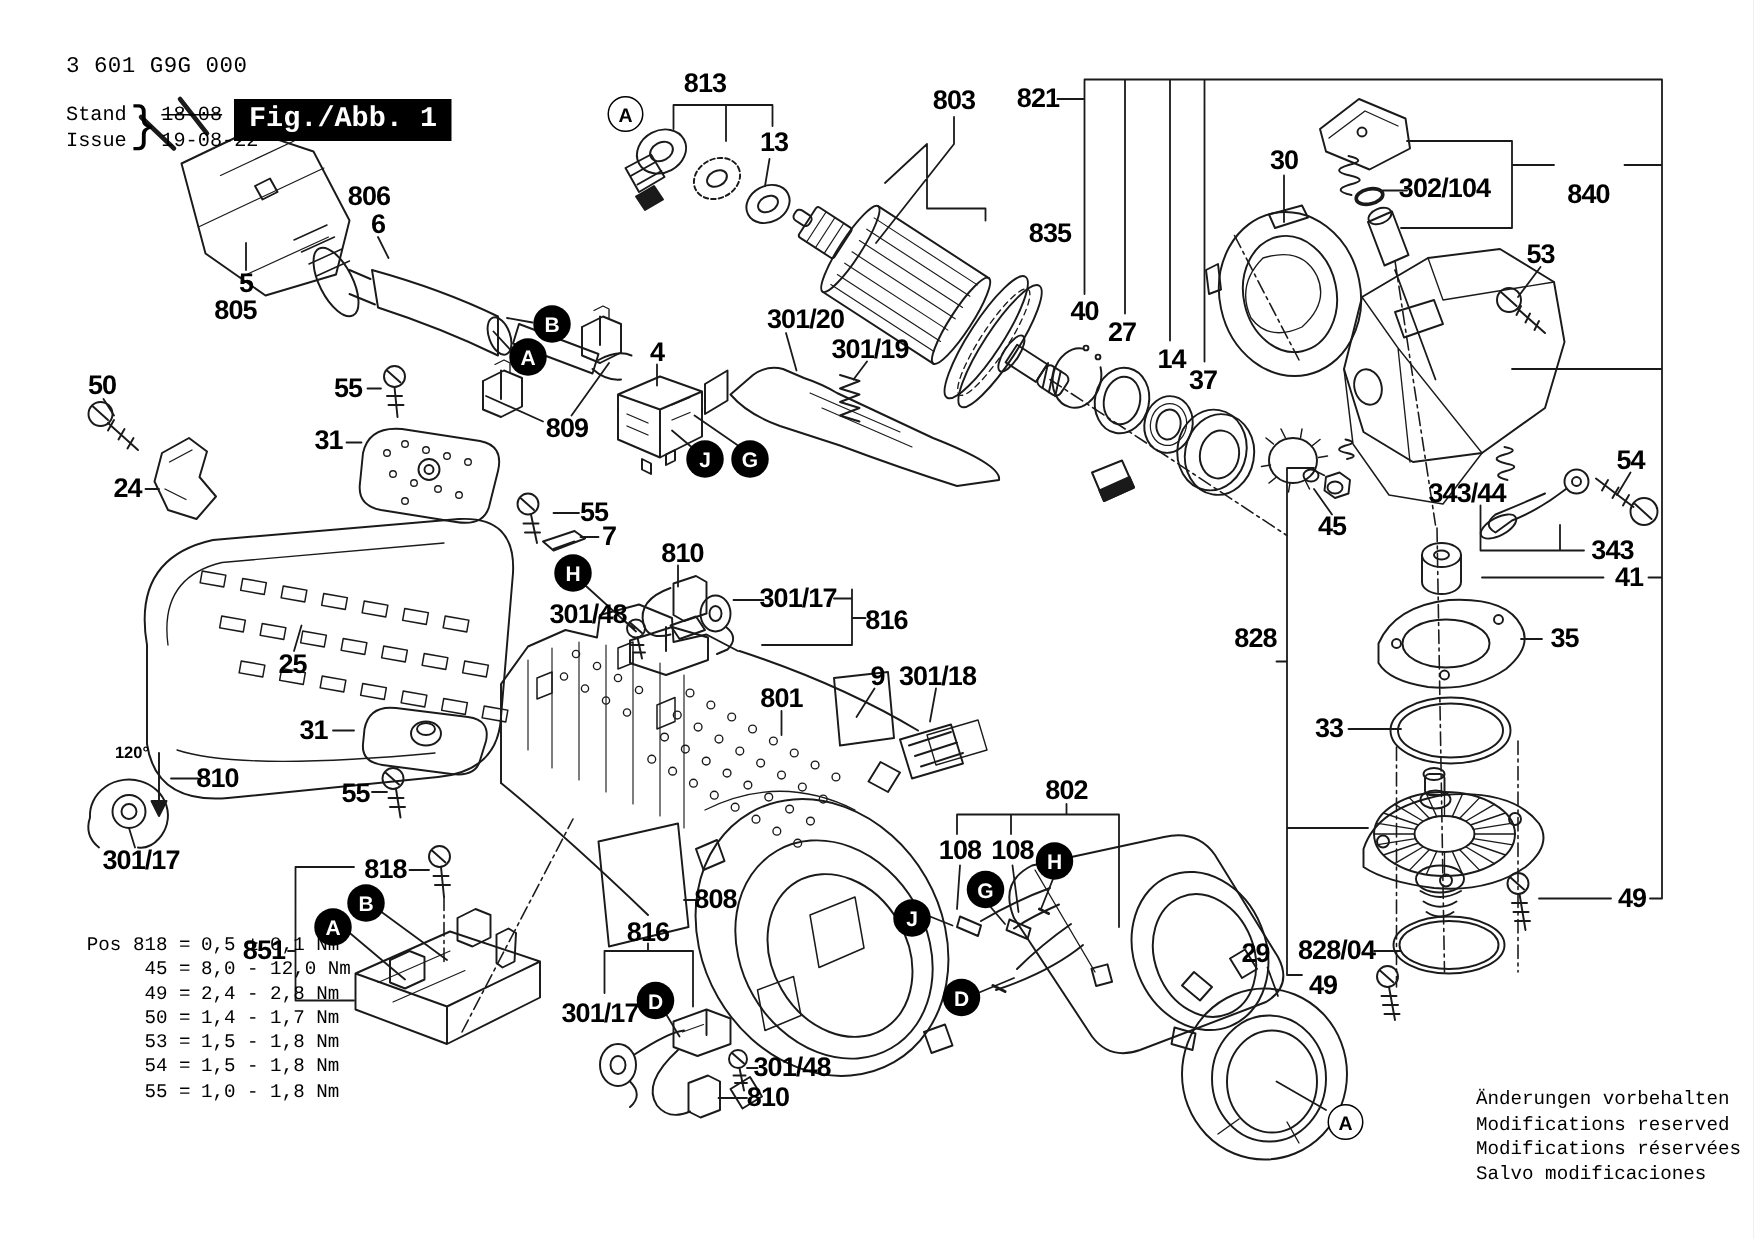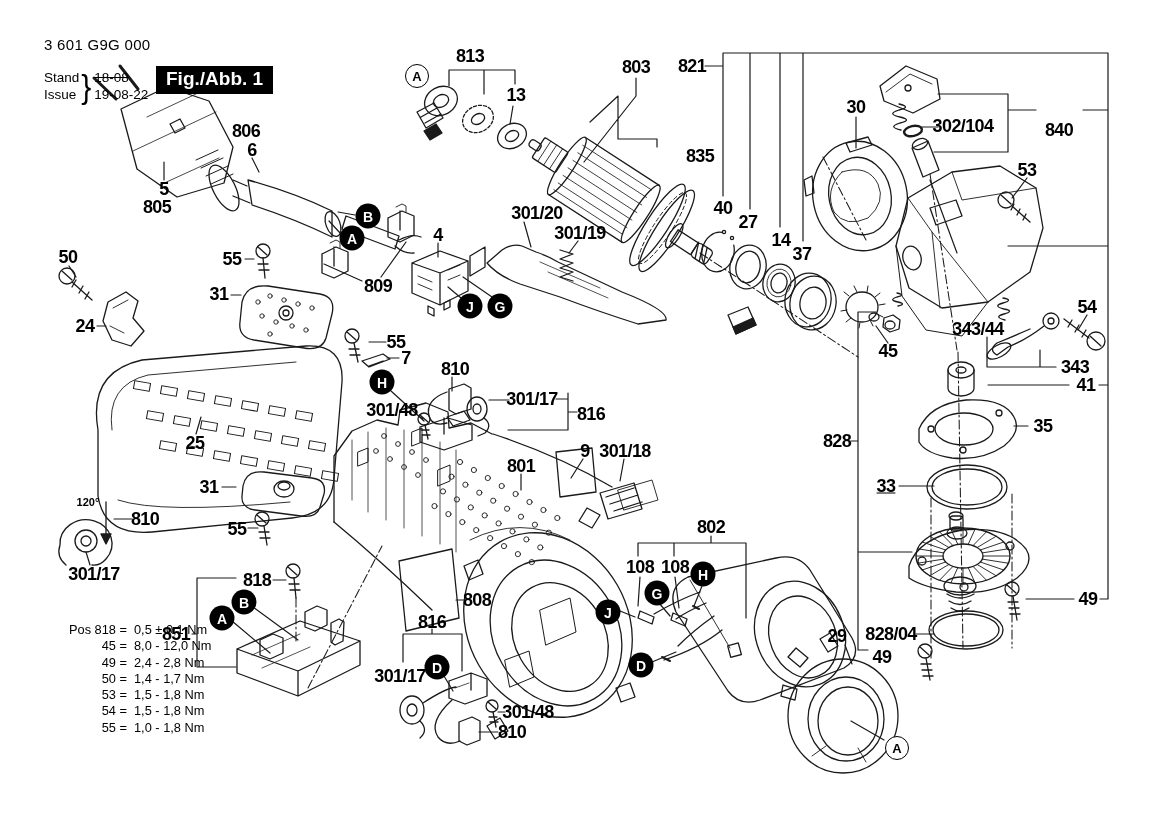--- a/index.html
+++ b/index.html
@@ -1,21 +1,21 @@
 <!DOCTYPE html>
 <html><head>
 <meta charset="utf-8">
 <style>
   html,body{margin:0;padding:0;background:#e8e8e8;}
   .canvas{
     position:relative;width:1169px;height:826px;background:#ffffff;
     font-family:"Liberation Sans",sans-serif;color:#000;overflow:hidden;margin:0 auto;
   }
   .art{position:absolute;left:0;top:0;}
-  .abs{position:absolute;}
+  .abs{position:absolute;font-family:Liberation Mono, monospace;}
   .callout{
     position:absolute;transform:translate(-50%,-50%);
     font-weight:700;font-size:18px;letter-spacing:-0.6px;white-space:nowrap;color:#000;
   }
   .annotation{
     position:absolute;transform:translate(-50%,-50%);
     font-weight:700;font-size:11px;white-space:nowrap;color:#000;
   }
   .marker{
     position:absolute;transform:translate(-50%,-50%);
@@ -472,20 +472,26 @@
           <span class="t-pos">54 =</span>
           <span class="t-val">1,5 - 1,8 Nm</span>
         </div>
         <div class="t-row">
           <span class="t-pos">55 =</span>
           <span class="t-val">1,0 - 1,8 Nm</span>
         </div>
       </div>
   </div>
 
+  <div class="abs footer" id="footer-lines">
+      <span>Änderungen vorbehalten</span>
+      <span>Modifications reserved</span>
+      <span>Modifications réservées</span>
+      <span>Salvo modificaciones</span>
+    </div>
 
   <div id="callout-layer">
       <span class="callout" style="left: 470px; top: 56px;">813</span>
       <span class="callout" style="left: 516px; top: 95px;">13</span>
       <span class="callout" style="left: 636px; top: 67px;">803</span>
       <span class="callout" style="left: 692px; top: 66px;">821</span>
       <span class="callout" style="left: 656px; top: 156px; margin-left: 44px;">835</span>
       <span class="callout" style="left: 856px; top: 107px;">30</span>
       <span class="callout" style="left: 963px; top: 126px;">302/104</span>
       <span class="callout" style="left: 1059px; top: 110px; margin-top: 20px;">840</span>
@@ -510,23 +516,23 @@
       <span class="callout" style="left: 978px; top: 329px;">343/44</span>
       <span class="callout" style="left: 1087px; top: 307px;">54</span>
       <span class="callout" style="left: 1075px; top: 367px;">343</span>
       <span class="callout" style="left: 1086px; top: 385px;">41</span>
       <span class="callout" style="left: 396px; top: 342px;">55</span>
       <span class="callout" style="left: 406px; top: 358px;">7</span>
       <span class="callout" style="left: 455px; top: 369px;">810</span>
       <span class="callout" style="left: 392px; top: 410px;">301/48</span>
       <span class="callout" style="left: 532px; top: 399px;">301/17</span>
       <span class="callout" style="left: 591px; top: 414px;">816</span>
-      <span class="callout" style="left: 837px; top: 441px;">828</span>
+      <span class="callout" style="left: 837px; top: 426px;">828</span>
       <span class="callout" style="left: 1043px; top: 426px;">35</span>
-      <span class="callout" style="left: 886px; top: 486px; text-decoration: underline;">33</span>
+      <span class="callout" style="left: 886px; top: 486px;">33</span>
       <span class="callout" style="left: 195px; top: 443px;">25</span>
       <span class="callout" style="left: 209px; top: 487px;">31</span>
       <span class="callout" style="left: 145px; top: 519px;">810</span>
       <span class="callout" style="left: 237px; top: 529px;">55</span>
       <span class="callout" style="left: 94px; top: 574px;">301/17</span>
       <span class="callout" style="left: 521px; top: 466px;">801</span>
       <span class="callout" style="left: 585px; top: 451px;">9</span>
       <span class="callout" style="left: 625px; top: 451px;">301/18</span>
       <span class="callout" style="left: 711px; top: 527px;">802</span>
       <span class="callout" style="left: 640px; top: 567px;">108</span>

